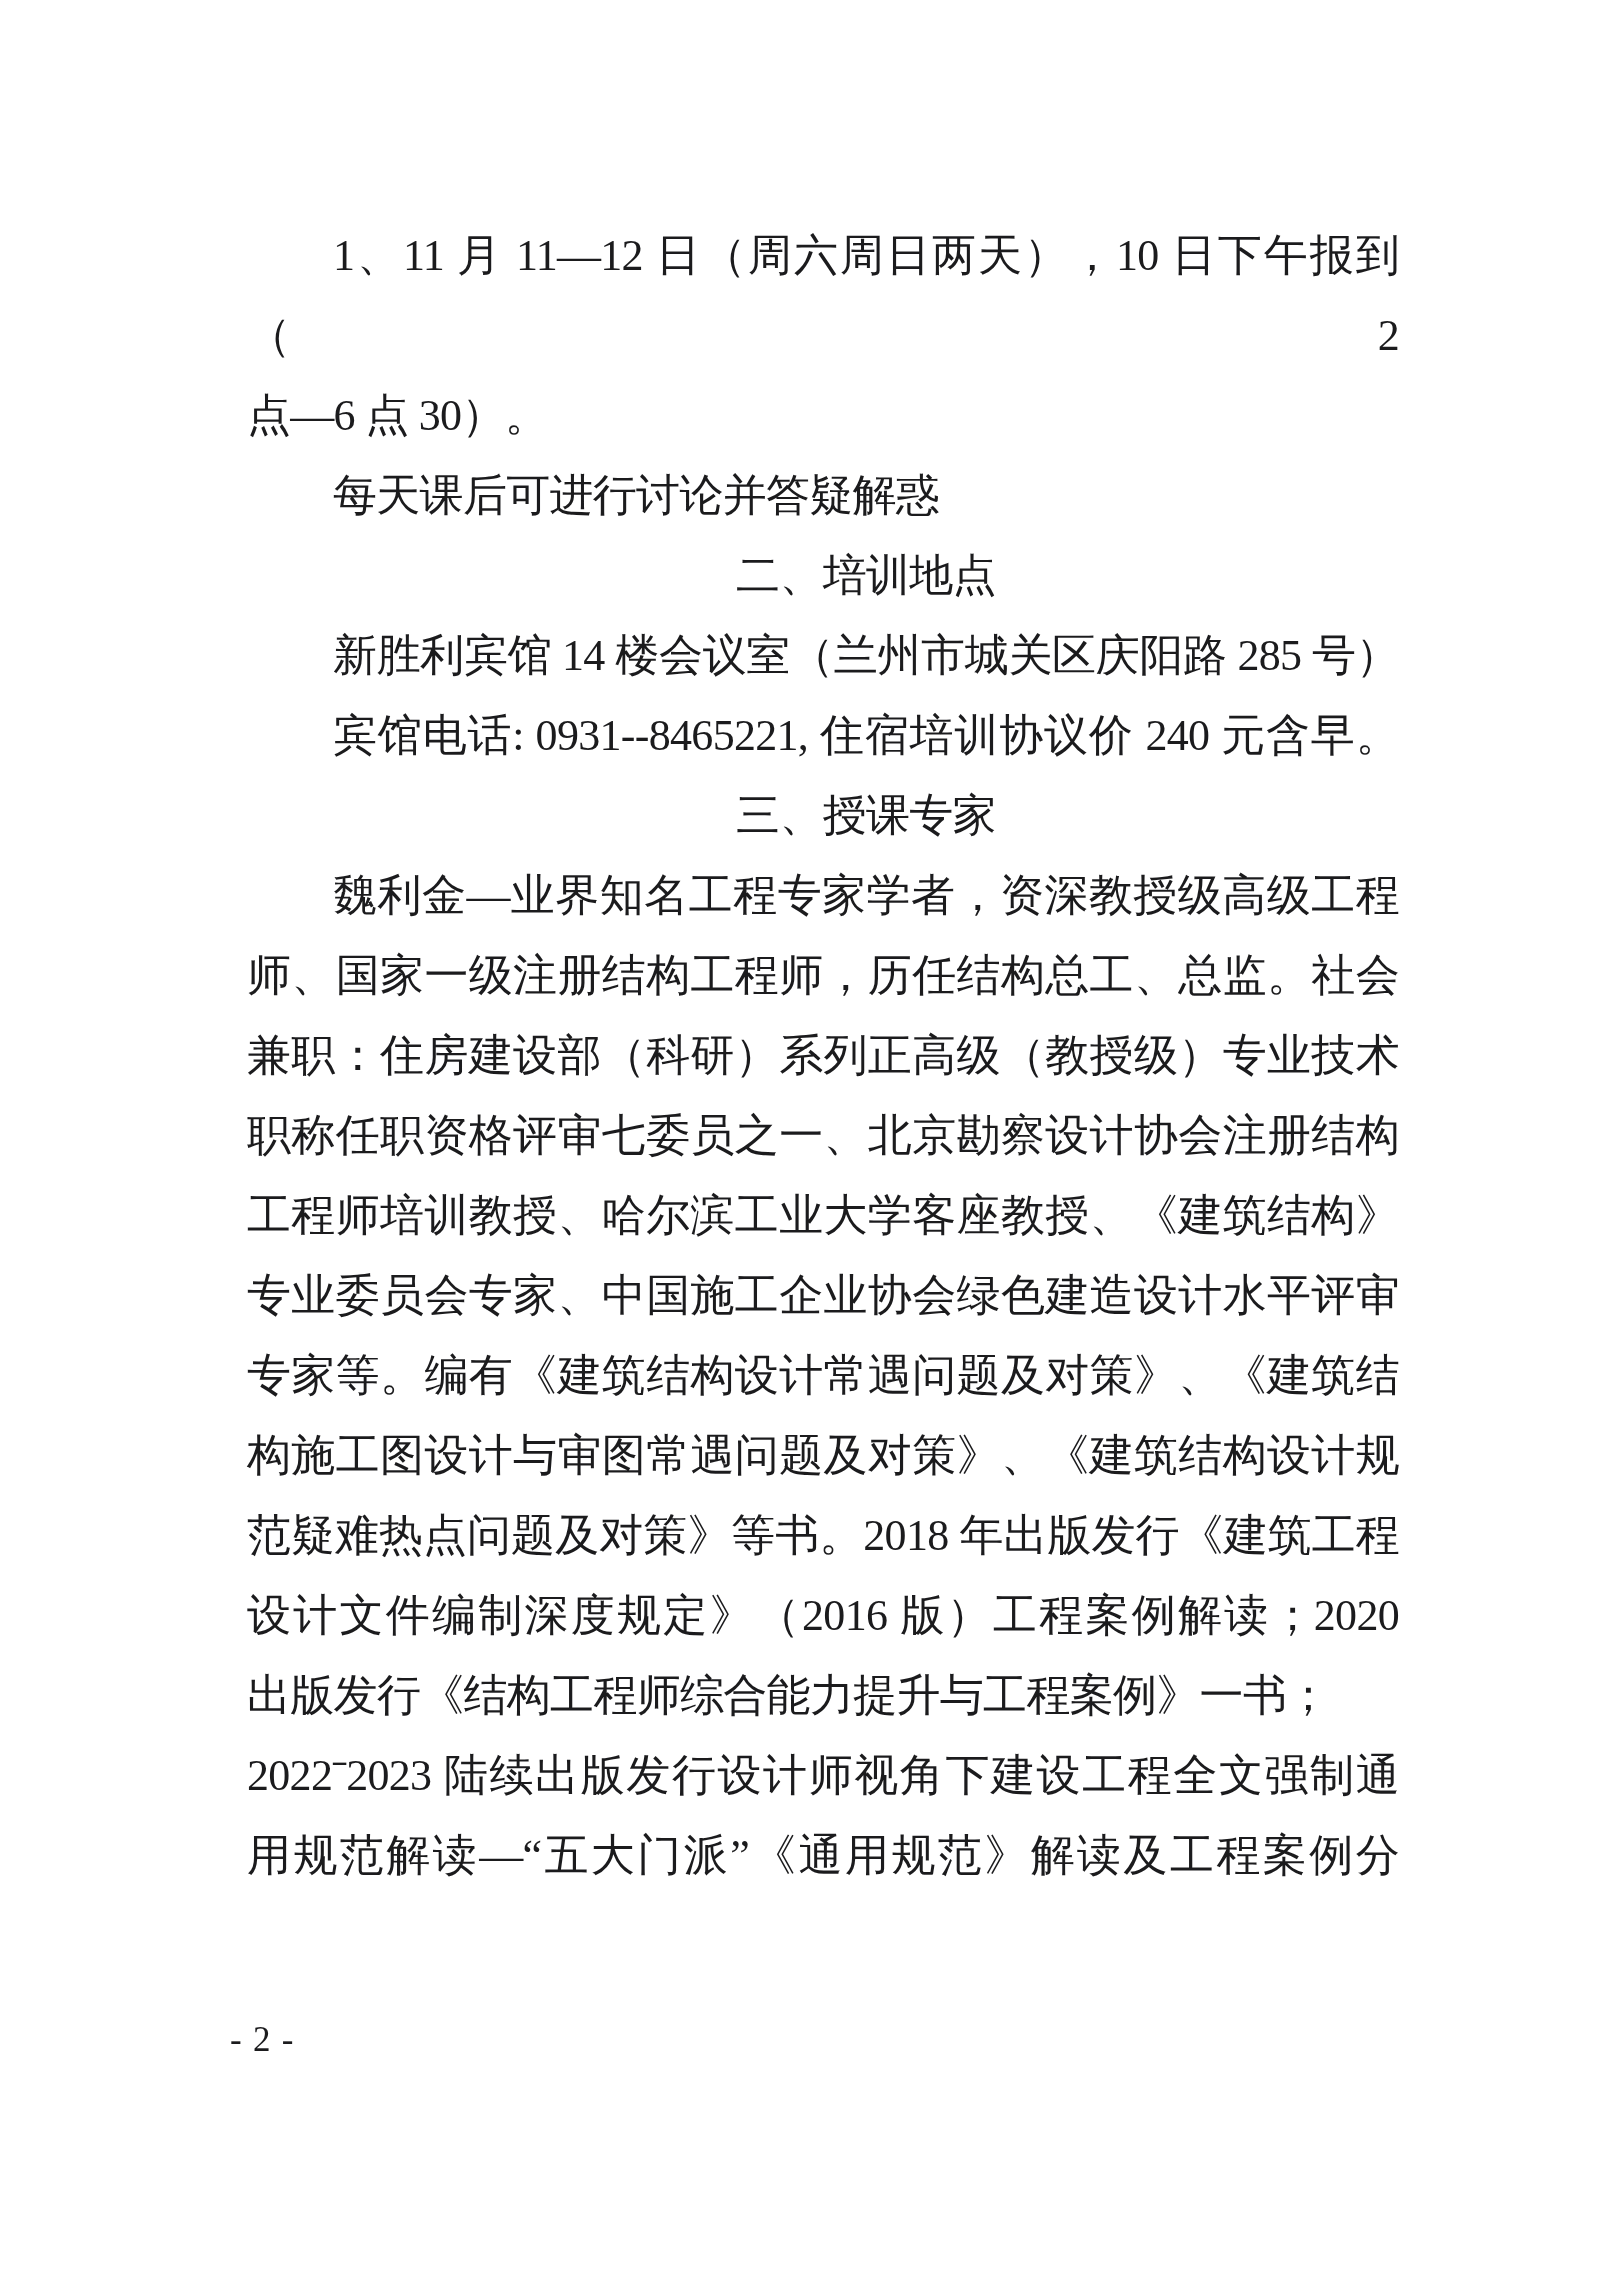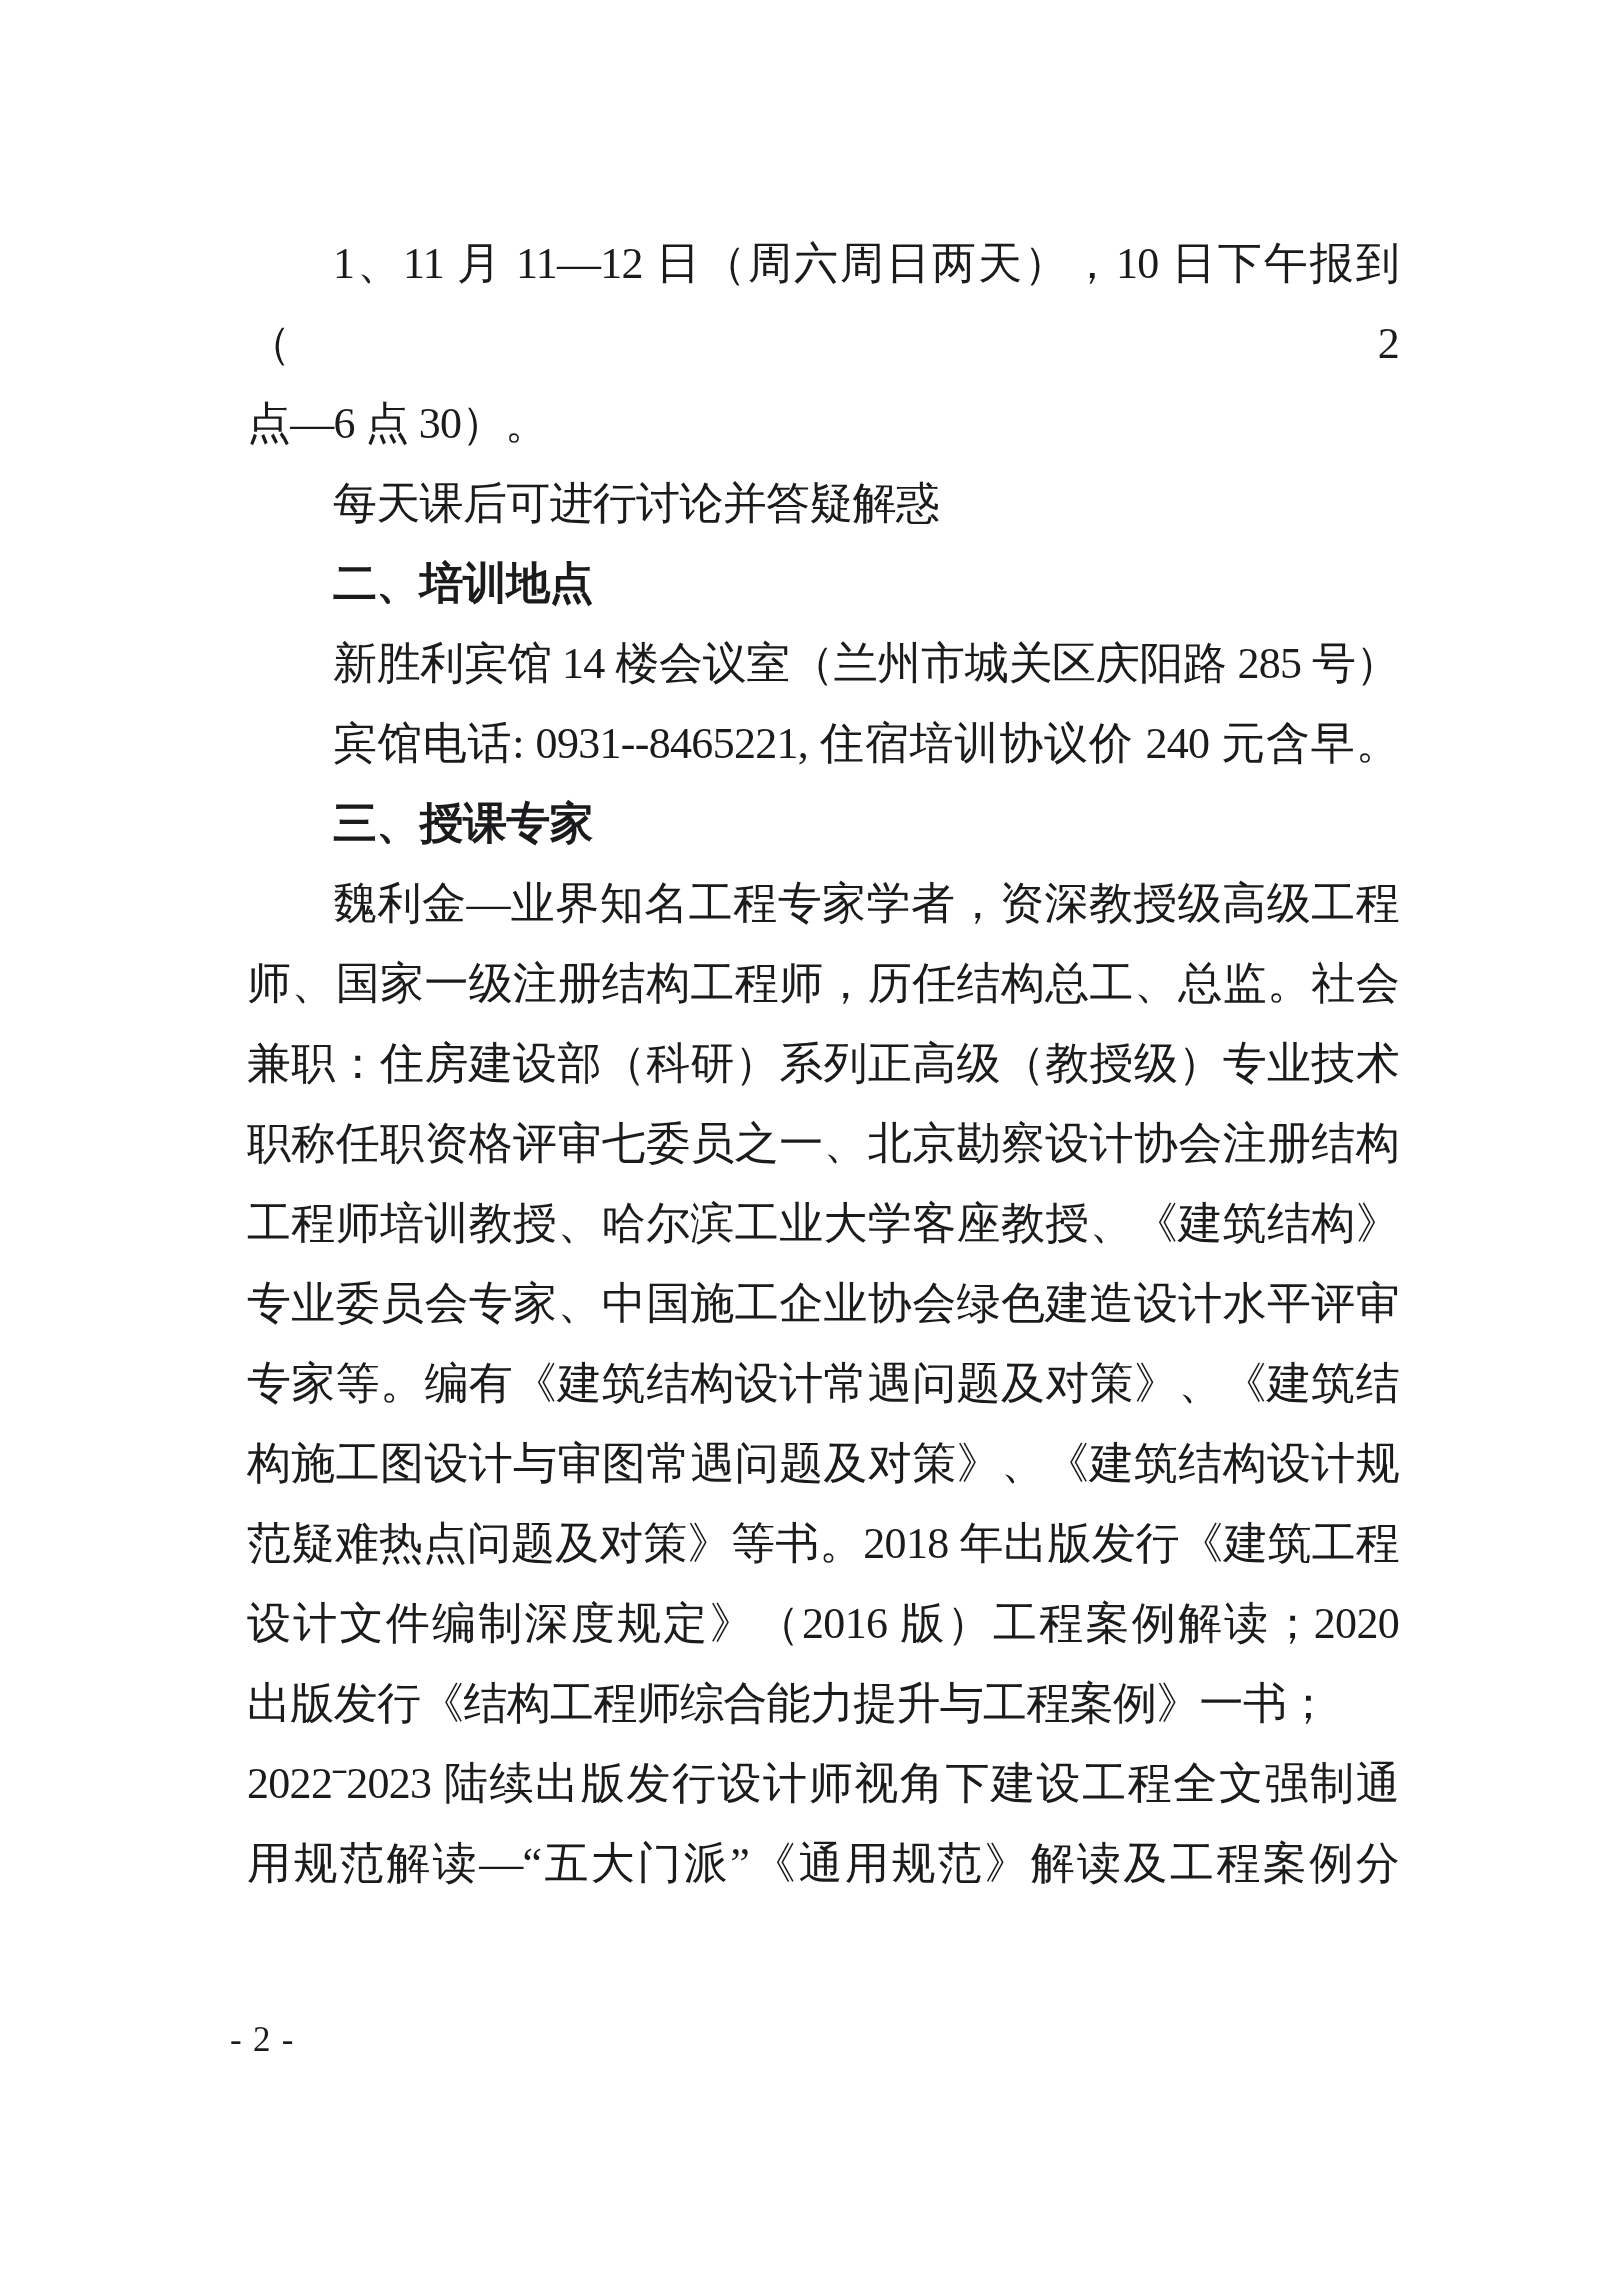--- a/index.html
+++ b/index.html
@@ -13,36 +13,37 @@
     height: 2295px;
     background: #ffffff;
     margin: 0 auto;
     overflow: hidden;
     font-family: "Liberation Serif", "DejaVu Serif", serif;
     color: #1b1b1d;
   }
   .text-block {
     position: absolute;
     left: 247px;
-    top: 224px;
+    top: 216px;
     width: 1152px;
     font-size: 44px;
     line-height: 80px;
     letter-spacing: -0.7px;
   }
   .line {
     min-height: 80px;
     text-align: left;
     white-space: normal;
   }
   .line.indent {
     text-indent: 86px;
   }
   .line.bold {
-    font-weight: bold;
+    font-weight: normal;
+    text-align: center;
   }
   .line.justify {
     text-align: justify;
     text-align-last: justify;
   }
   .page-number {
     position: absolute;
     left: 230px;
     top: 2020px;
     font-size: 35px;

